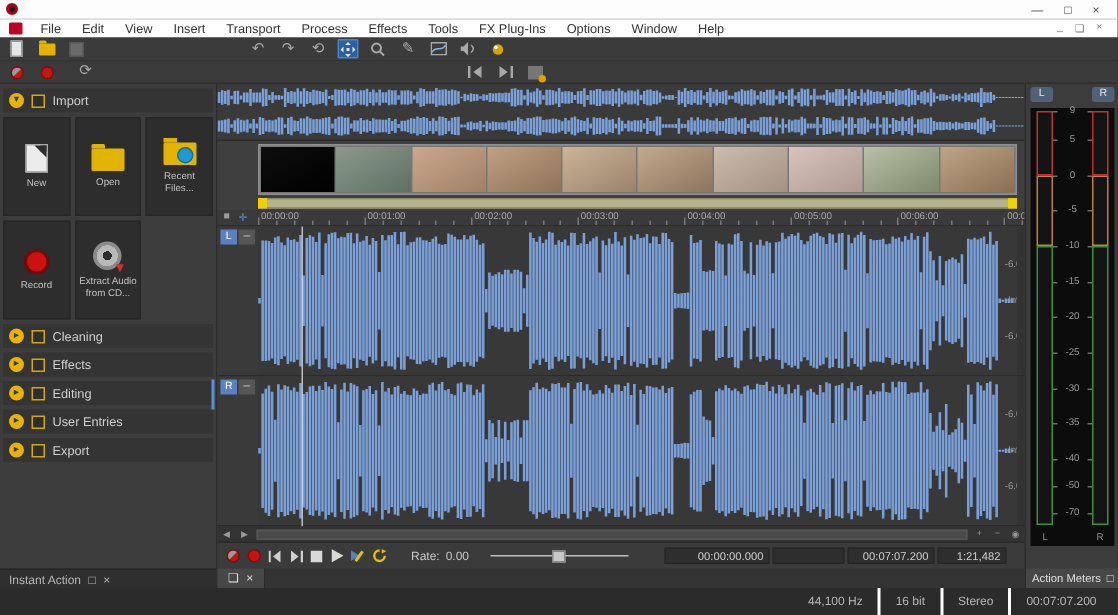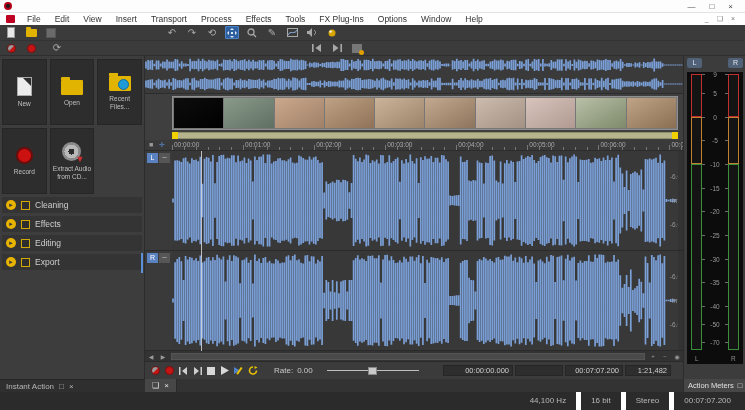--- a/index.html
+++ b/index.html
@@ -104,21 +104,21 @@
   .mtr-col { position:absolute; top:2px; width:11px; height:276px; }
   .mtr-zone { position:absolute; left:0; width:100%; background:#141414; }
   .mtr-tick { position:absolute; width:3px; height:1px; background:#6d6d6d; }
   .mtr-label { position:absolute; left:16px; width:24px; text-align:center; font-size:6.5px; color:#9a9a9a; transform:translateY(-50%); }
   .mtr-foot { position:absolute; bottom:2px; font-size:6.5px; color:#8d8d8d; }
   #meters-tab { position:absolute; top:323px; left:0; width:62px; height:13px; background:#474747; display:flex; align-items:center; gap:4px; padding:0 4px; }
   #meters-tab span { font-size:7.5px; color:#e0e0e0; white-space:nowrap; }
 
   
   #statusbar { position:absolute; top:392px; left:0; width:745px; height:18px; background:#2b2b2b; display:flex; align-items:center; justify-content:flex-end; padding-right:4px; }
-  .status-item { font-size:8px; color:#b8b8b8; padding:0 10px; border-left:5px solid #ffffff; line-height:18px; white-space:nowrap; }
+  .status-item { font-size:8px; color:#b8b8b8; padding:0 10px; border-left:2px solid #ffffff; line-height:18px; white-space:nowrap; }
 
   svg { display:block; }
 </style>
 </head>
 <body>
 
 <div id="app">
 
   <div id="titlebar">
     <div class="app-logo"></div>
@@ -235,20 +235,25 @@
             <path d="M1 0v8l5.5-4z" fill="#a8a8a8"></path>
           </svg>
       </div>
       <div class="tb-btn">
           <div class="snapshot-ico"></div>
         </div>
     </div>
   </div>
 
   <div id="sidebar">
+    <div class="sb-section">
+      <span class="sb-arrow">▾</span>
+      <span class="sb-ico"></span>
+      <span class="sb-label">Import</span>
+    </div>
     <div id="import-grid">
       <div class="imp-tile">
         <div class="ico-new"></div>
         <div class="imp-label">New</div>
       </div>
       <div class="imp-tile">
         <div class="ico-open"></div>
         <div class="imp-label">Open</div>
       </div>
       <div class="imp-tile">
@@ -271,20 +276,25 @@
     </div>
     <div class="sb-section">
       <span class="sb-arrow">▸</span>
       <span class="sb-ico"></span>
       <span class="sb-label">Effects</span>
     </div>
     <div class="sb-section">
       <span class="sb-arrow">▸</span>
       <span class="sb-ico"></span>
       <span class="sb-label">Editing</span>
+    </div>
+    <div class="sb-section">
+      <span class="sb-arrow">▸</span>
+      <span class="sb-ico"></span>
+      <span class="sb-label">User Entries</span>
     </div>
     <div class="sb-section">
       <span class="sb-arrow">▸</span>
       <span class="sb-ico"></span>
       <span class="sb-label">Export</span>
     </div>
     <div id="sb-scrollhint"></div>
     <div id="instant-tab">
       <span>Instant Action</span>
       <span class="tab-glyph">□</span>

